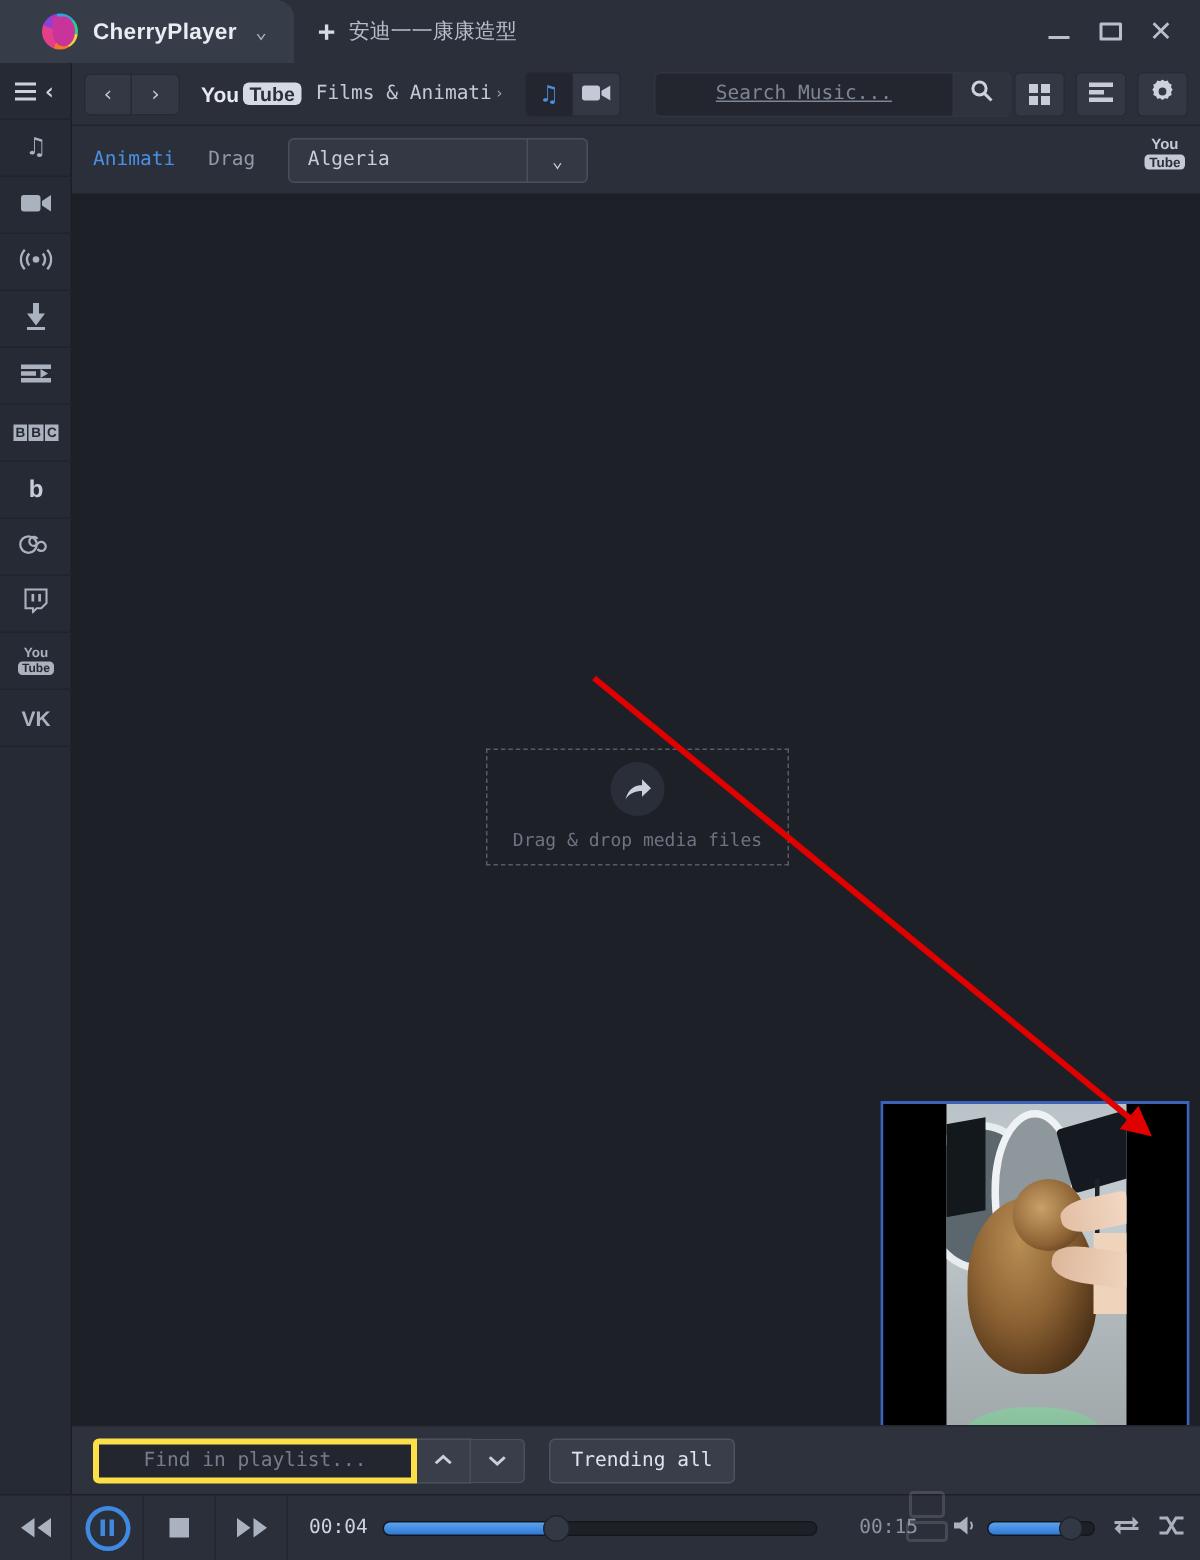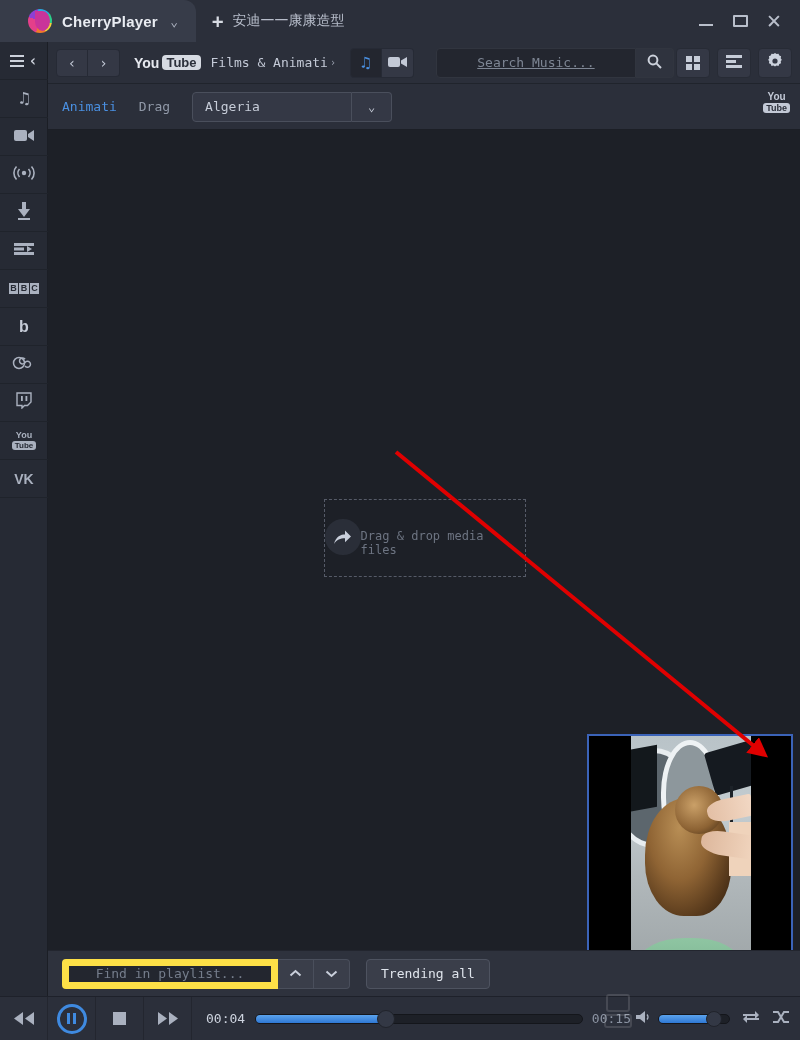--- a/index.html
+++ b/index.html
@@ -204,21 +204,21 @@
 
   
   .content {
     position:absolute; left:48px; top:130px;
     width:752px; height:820px; background:#1d2027;
   }
   .dropzone {
     position:absolute; left:276px; top:369px;
     width:202px; height:78px;
     border:1px dashed #565b68;
-    display:flex;flex-direction:row;align-items:center;justify-content:center;
+    display:flex;flex-direction:column;align-items:center;justify-content:center;
   }
   .dz-circle {
     width:36px;height:36px;border-radius:50%;background:#2a2e38;
     display:flex;align-items:center;justify-content:center;
     color:#c9cfdb;font-size:18px; margin-top:-2px;
   }
   .dz-label{ color:#6d7482; font-size:12px; margin-top:9px;}
 
   
   .video-panel {
@@ -294,21 +294,21 @@
 
   
   .findbar {
     position:absolute; left:48px; top:950px;
     width:752px; height:46px; background:#2e323d;
     display:flex;align-items:center; padding-left:14px;
     border-top:1px solid #22252e;
   }
   .find-in{
     width:216px;height:30px;background:#23262f;
-    border:7px solid #fde047; border-radius:4px 0 0 4px;
+    border:4px solid #fde047; border-radius:4px 0 0 4px;
     color:#757d8c;font-size:13px;display:flex;align-items:center;justify-content:center;
   }
   .find-btn{
     width:36px;height:30px;background:#3a3e4a;border:1px solid #4a4f5c;border-left:none;
     display:flex;align-items:center;justify-content:center;color:#c9cfdb;font-size:12px;
   }
   .find-btn.last{ border-radius:0 4px 4px 0;}
   .hl-btn{
     margin-left:16px; height:30px; padding:0 14px;
     background:#3a3e4a;border:1px solid #4e5360;border-radius:4px;
@@ -339,21 +339,21 @@
     border:1px solid #14161b; border-radius:5px; flex:1 1 auto; margin-right:4px;
   }
   .seek-fill{
     position:absolute;left:0;top:0;bottom:0;width:40%;
     background:linear-gradient(to bottom,#5ba2ec,#2f78d4);border-radius:5px 0 0 5px;
   }
   .seek-knob{
     position:absolute;top:-5px;left:calc(40% - 9px);width:18px;height:18px;
     border-radius:50%;background:#333845;border:1px solid #20232b;
   }
-  .t-time2{ color:#8b93a2;font-size:13px;margin:0 5px;}
+  .t-time2{ color:#8b93a2;font-size:13px;margin:0 24px;}
   .vol-ic{ color:#aab1bf;font-size:14px;margin-right:6px;}
   .vol{
     position:relative;width:72px;height:10px;background:#1d2027;
     border:1px solid #14161b;border-radius:5px;
   }
   .vol-fill{position:absolute;left:0;top:0;bottom:0;width:78%;
     background:linear-gradient(to bottom,#5ba2ec,#2f78d4);border-radius:5px 0 0 5px;}
   .vol-knob{position:absolute;top:-4px;left:calc(78% - 8px);width:16px;height:16px;
     border-radius:50%;background:#333845;border:1px solid #20232b;}
   .t-ic{ color:#aab1bf;font-size:16px;margin-left:12px;}

